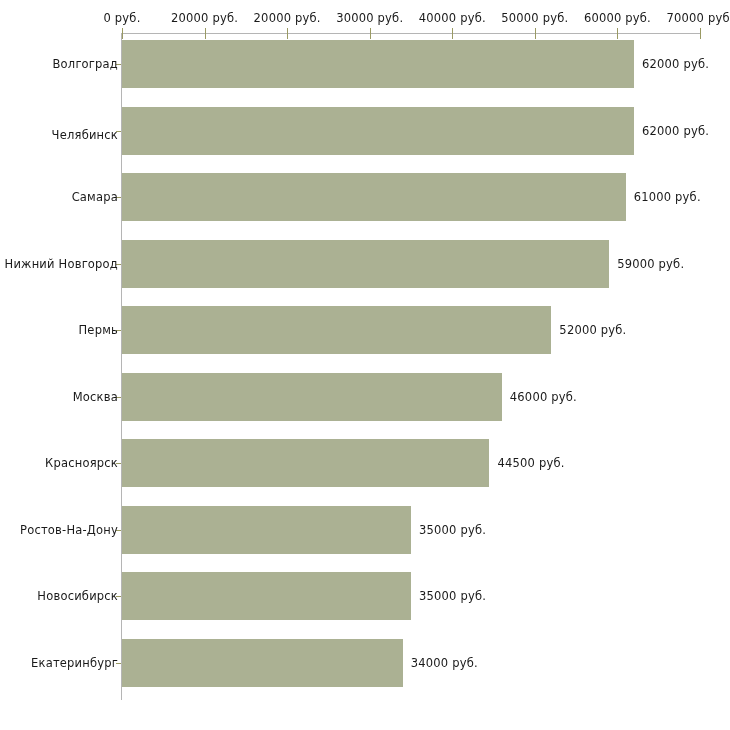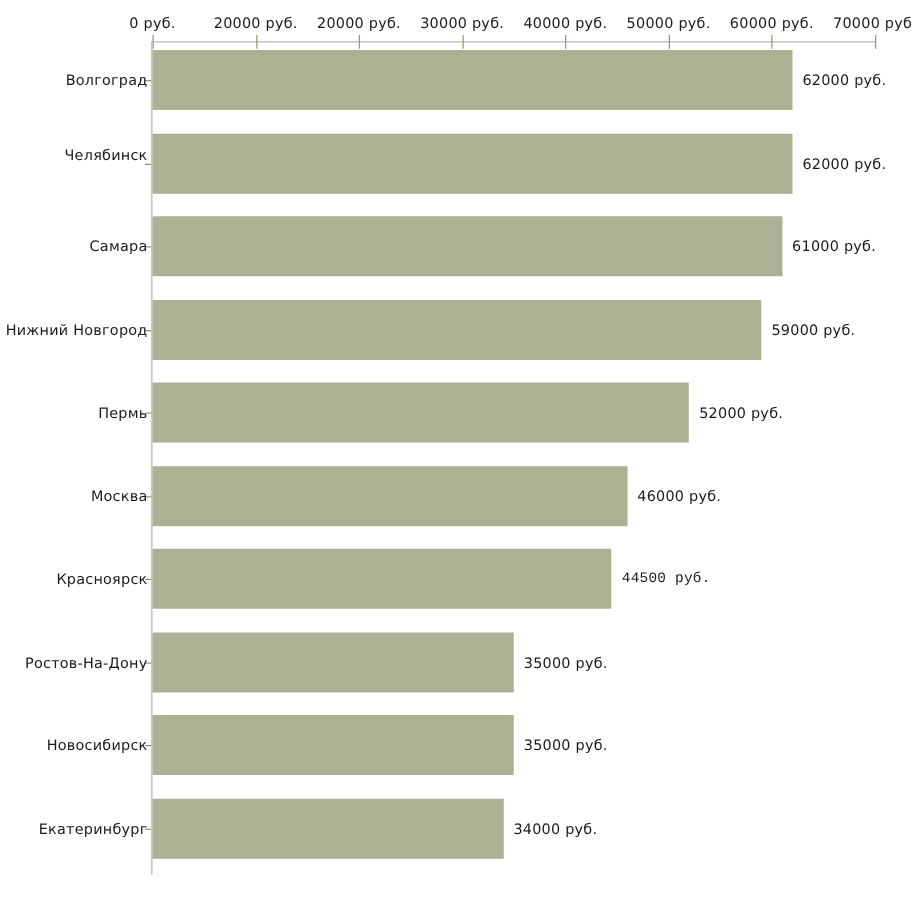--- a/index.html
+++ b/index.html
@@ -117,42 +117,42 @@
 
   <div class="y-axis-line"></div>
 
   <div id="bars-layer">
       <div class="bar" style="top: 40px; height: 48px; width: 511.943px; background: rgb(171, 177, 147);"></div>
       <div class="y-tick" style="top: 64px;"></div>
       <div class="cat-label" style="top: 64px;">Волгоград</div>
       <div class="bar-value" style="left: 641.943px; top: 64px;">62000 руб.</div>
       <div class="bar" style="top: 106.5px; height: 48px; width: 511.943px; background: rgb(171, 177, 147);"></div>
       <div class="y-tick" style="top: 130.5px;"></div>
-      <div class="cat-label" style="top: 124px;">Челябинск</div>
+      <div class="cat-label" style="top: 135px;">Челябинск</div>
       <div class="bar-value" style="left: 641.943px; top: 130.5px;">62000 руб.</div>
       <div class="bar" style="top: 173px; height: 48px; width: 503.686px; background: rgb(171, 177, 147);"></div>
       <div class="y-tick" style="top: 197px;"></div>
       <div class="cat-label" style="top: 197px;">Самара</div>
       <div class="bar-value" style="left: 633.686px; top: 197px;">61000 руб.</div>
       <div class="bar" style="top: 239.5px; height: 48px; width: 487.171px; background: rgb(171, 177, 147);"></div>
       <div class="y-tick" style="top: 263.5px;"></div>
       <div class="cat-label" style="top: 263.5px;">Нижний Новгород</div>
       <div class="bar-value" style="left: 617.171px; top: 263.5px;">59000 руб.</div>
       <div class="bar" style="top: 306px; height: 48px; width: 429.371px; background: rgb(171, 177, 147);"></div>
       <div class="y-tick" style="top: 330px;"></div>
       <div class="cat-label" style="top: 330px;">Пермь</div>
       <div class="bar-value" style="left: 559.371px; top: 330px;">52000 руб.</div>
       <div class="bar" style="top: 372.5px; height: 48px; width: 379.829px; background: rgb(171, 177, 147);"></div>
       <div class="y-tick" style="top: 396.5px;"></div>
       <div class="cat-label" style="top: 396.5px;">Москва</div>
       <div class="bar-value" style="left: 509.829px; top: 396.5px;">46000 руб.</div>
       <div class="bar" style="top: 439px; height: 48px; width: 367.443px; background: rgb(171, 177, 147);"></div>
       <div class="y-tick" style="top: 463px;"></div>
       <div class="cat-label" style="top: 463px;">Красноярск</div>
-      <div class="bar-value" style="left: 497.443px; top: 463px; font-family: Liberation Mono, monospace;">44500 руб.</div>
+      <div class="bar-value" style="left: 497.443px; top: 463px;">44500 руб.</div>
       <div class="bar" style="top: 505.5px; height: 48px; width: 289px; background: rgb(171, 177, 147);"></div>
       <div class="y-tick" style="top: 529.5px;"></div>
       <div class="cat-label" style="top: 529.5px; margin-left: 28px;">Ростов-На-Дону</div>
       <div class="bar-value" style="left: 419px; top: 529.5px;">35000 руб.</div>
       <div class="bar" style="top: 572px; height: 48px; width: 289px; background: rgb(171, 177, 147);"></div>
       <div class="y-tick" style="top: 596px;"></div>
       <div class="cat-label" style="top: 596px;">Новосибирск</div>
       <div class="bar-value" style="left: 419px; top: 596px;">35000 руб.</div>
       <div class="bar" style="top: 638.5px; height: 48px; width: 280.743px; background: rgb(171, 177, 147);"></div>
       <div class="y-tick" style="top: 662.5px;"></div>

